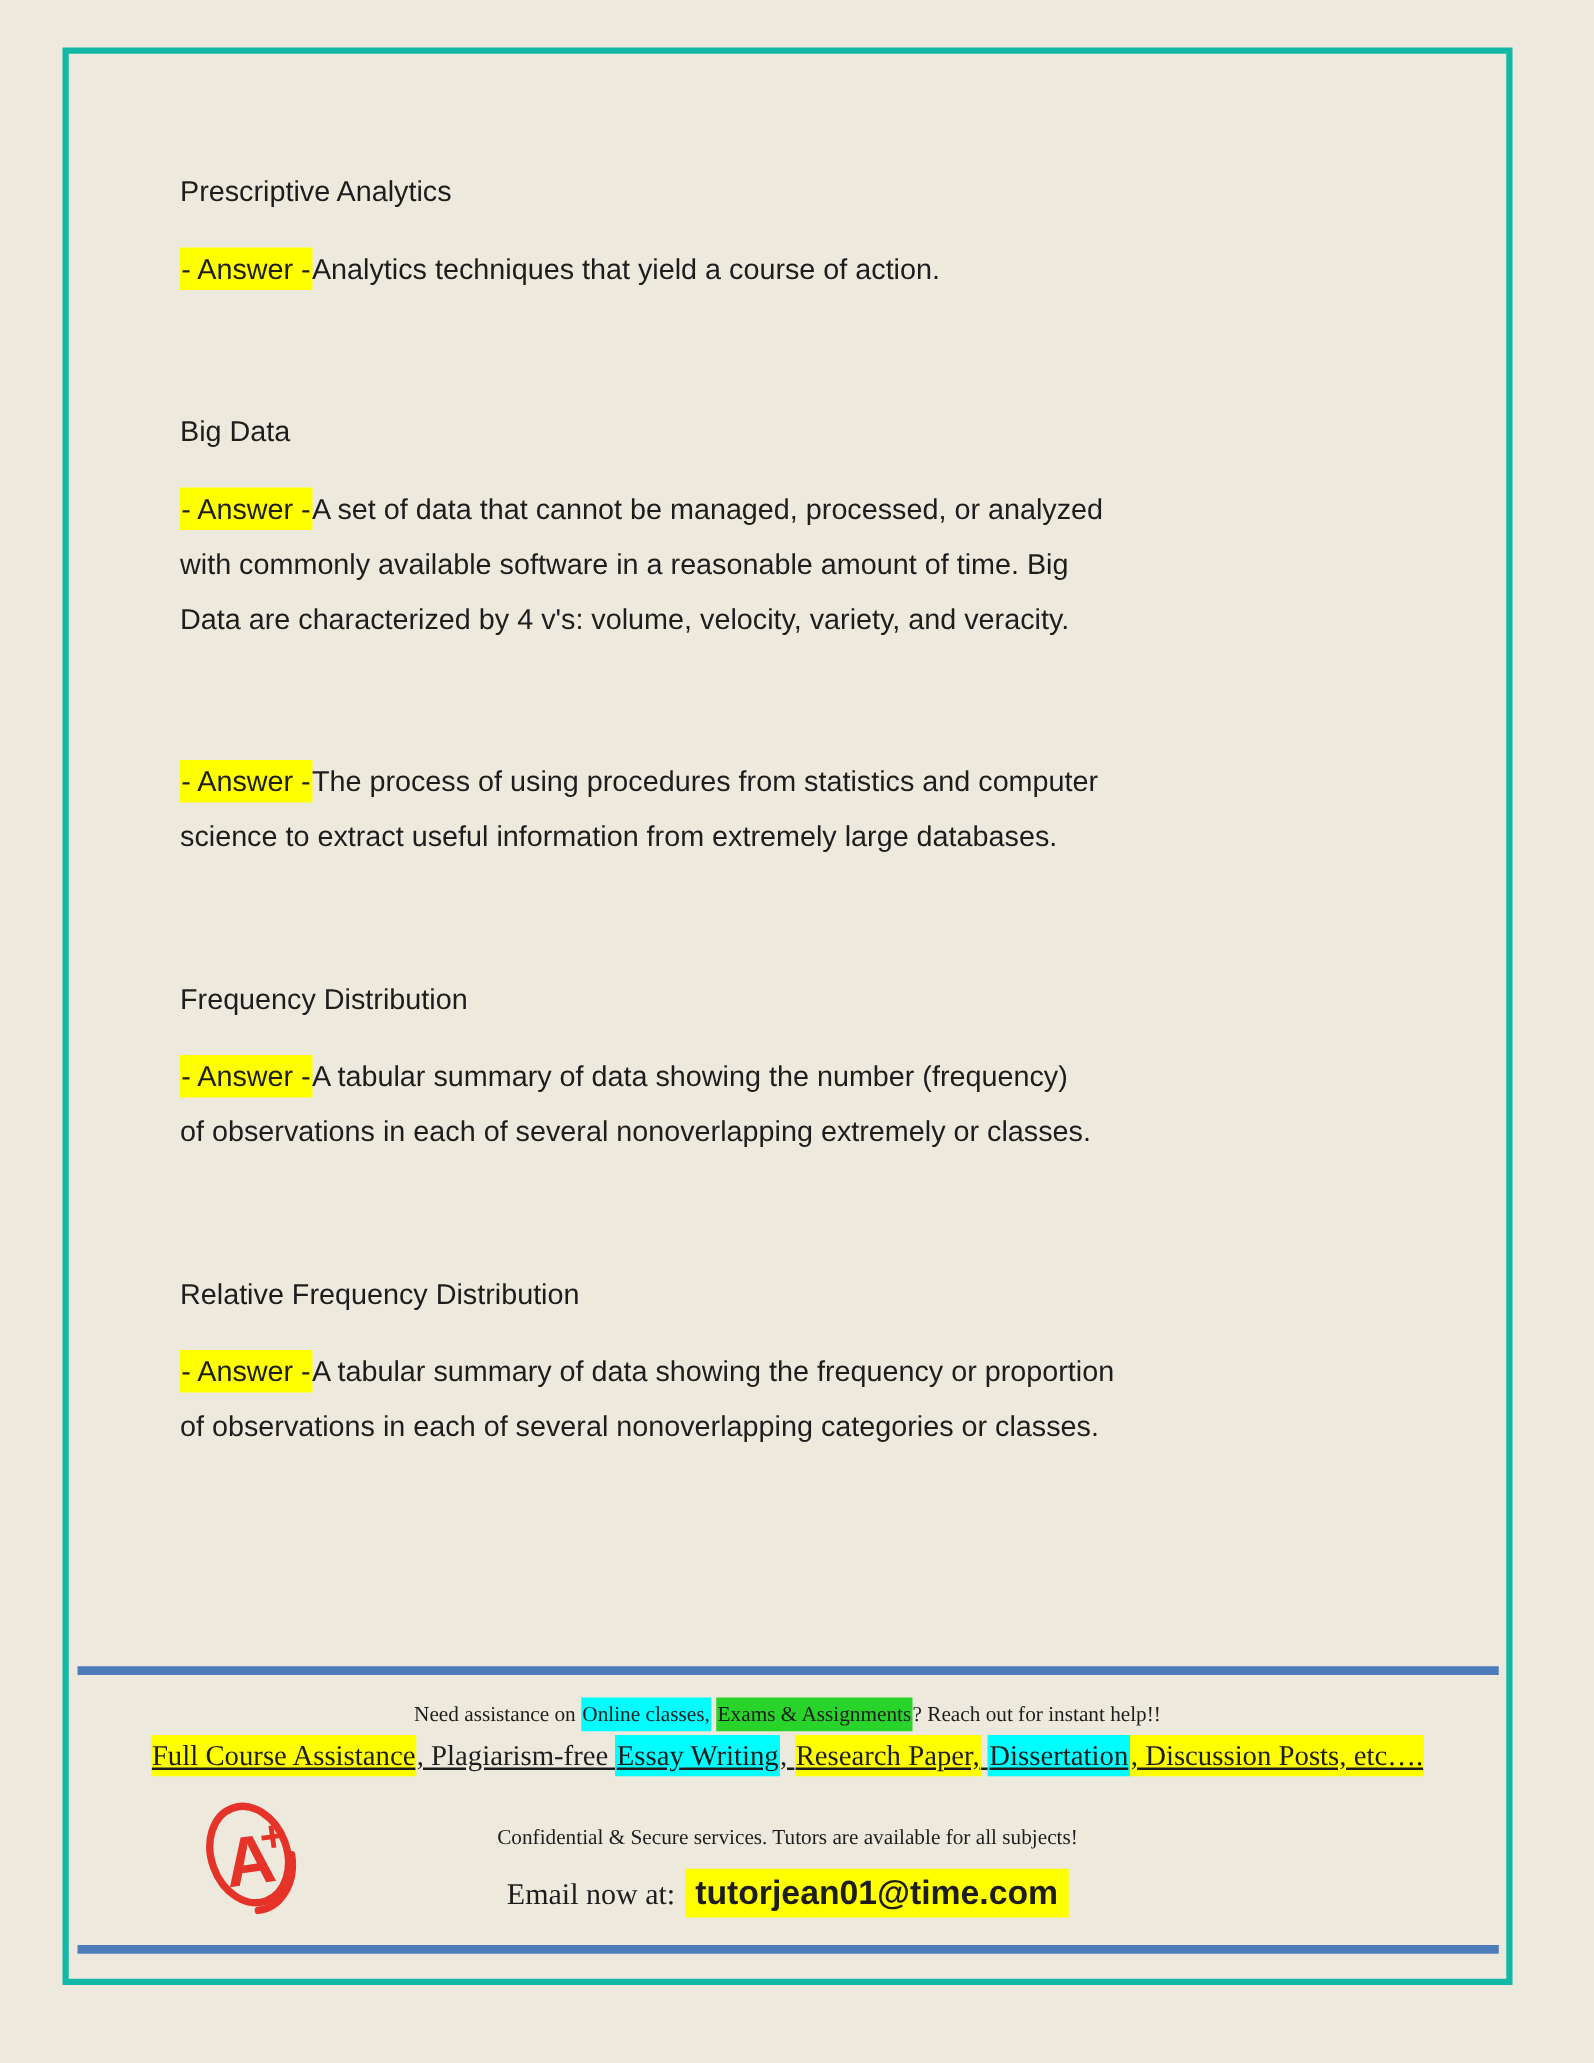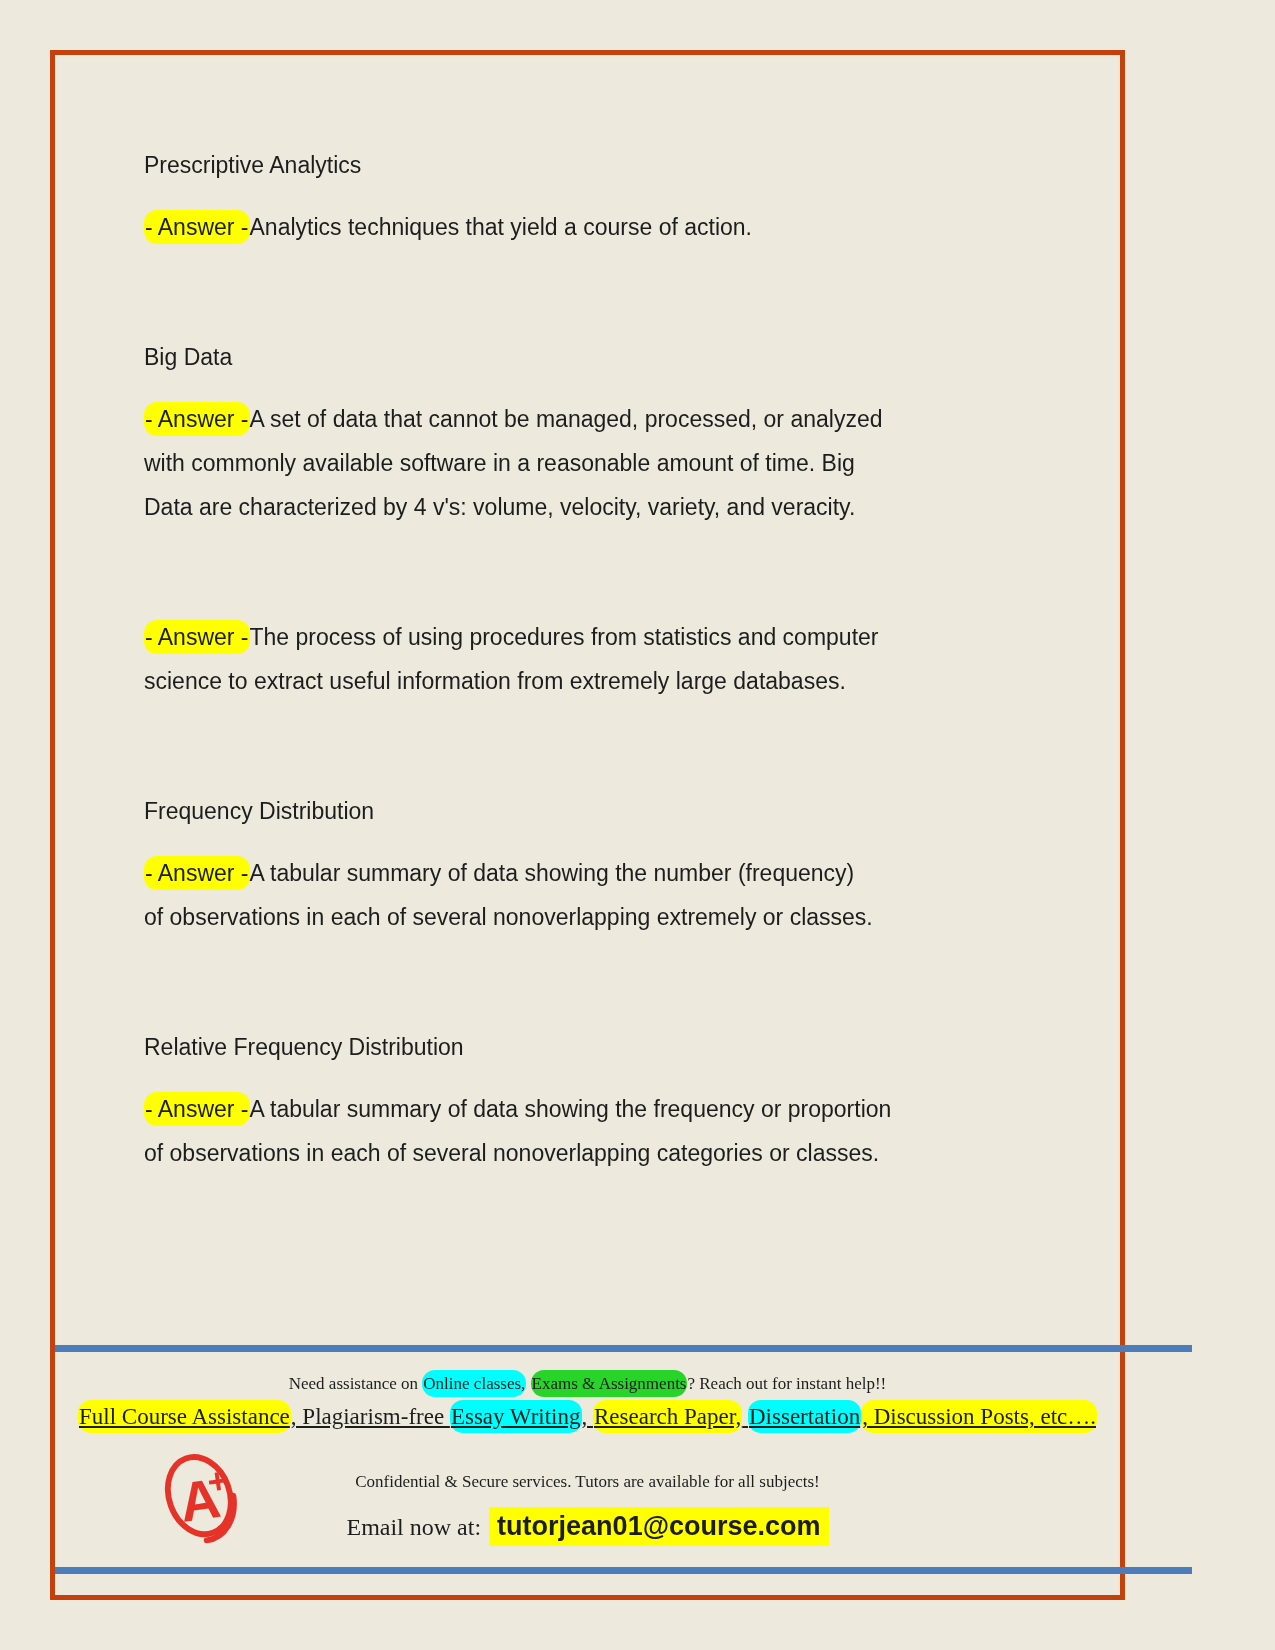--- a/index.html
+++ b/index.html
@@ -15,41 +15,41 @@
   html,body{width:1275px;height:1650px;}
   body{
     background:var(--page-bg);
     font-family:"Liberation Sans",sans-serif;
     color:var(--text);
     position:relative;
     overflow:hidden;
   }
   .frame{
     position:absolute;
-    left:50px;top:50px;
-    width:1075px;height:1550px;
-    border:5px solid #c2410c;
+    left:50px;top:38px;
+    width:1160px;height:1550px;
+    border:5px solid #14b8a6;
     background:var(--page-bg);
   }
   .content{
     padding:88px 60px 0 89px;
   }
   .section{margin-bottom:86px;}
   .term{
     font-size:23px;
     line-height:44px;
     margin-bottom:18px;
   }
   .answer{
     font-size:23px;
     line-height:44px;
     width:960px;
     white-space:pre-line;
   }
-  .seg.hl{padding:4px 1px;border-radius:13px;}
+  .seg.hl{padding:4px 1px;}
   .footer{
     position:absolute;
     left:0;right:0;
     top:1290px;
     font-family:"Liberation Serif",serif;
   }
   .rule{
     height:7px;
     width:1137px;
     margin:0 auto;
@@ -150,20 +150,20 @@
           <ellipse cx="48" cy="66" rx="36" ry="47" transform="rotate(-20 48 66)"></ellipse>
           <path d="M86 80 A 42 53 0 0 1 38 119" transform="rotate(-20 48 66)"></path>
         </g>
         <g fill="currentColor" font-family="Liberation Sans, sans-serif" font-weight="bold" transform="rotate(-8 50 66)">
           <text x="24" y="94" font-size="66">A</text>
           <text x="60" y="66" font-size="42">+</text>
         </g>
       </svg>
       <div class="confidential">Confidential &amp; Secure services. Tutors are available for all subjects!</div>
       <div class="email-line">
-        <span>Email now at:</span><span class="email">tutorjean01@course.com</span>
+        <span>Email now at:</span><span class="email">tutorjean01@time.com</span>
       </div>
     </div>
 
     <div class="rule rule-bottom"></div>
   </div>
 
 </div>
 
 </body></html>

